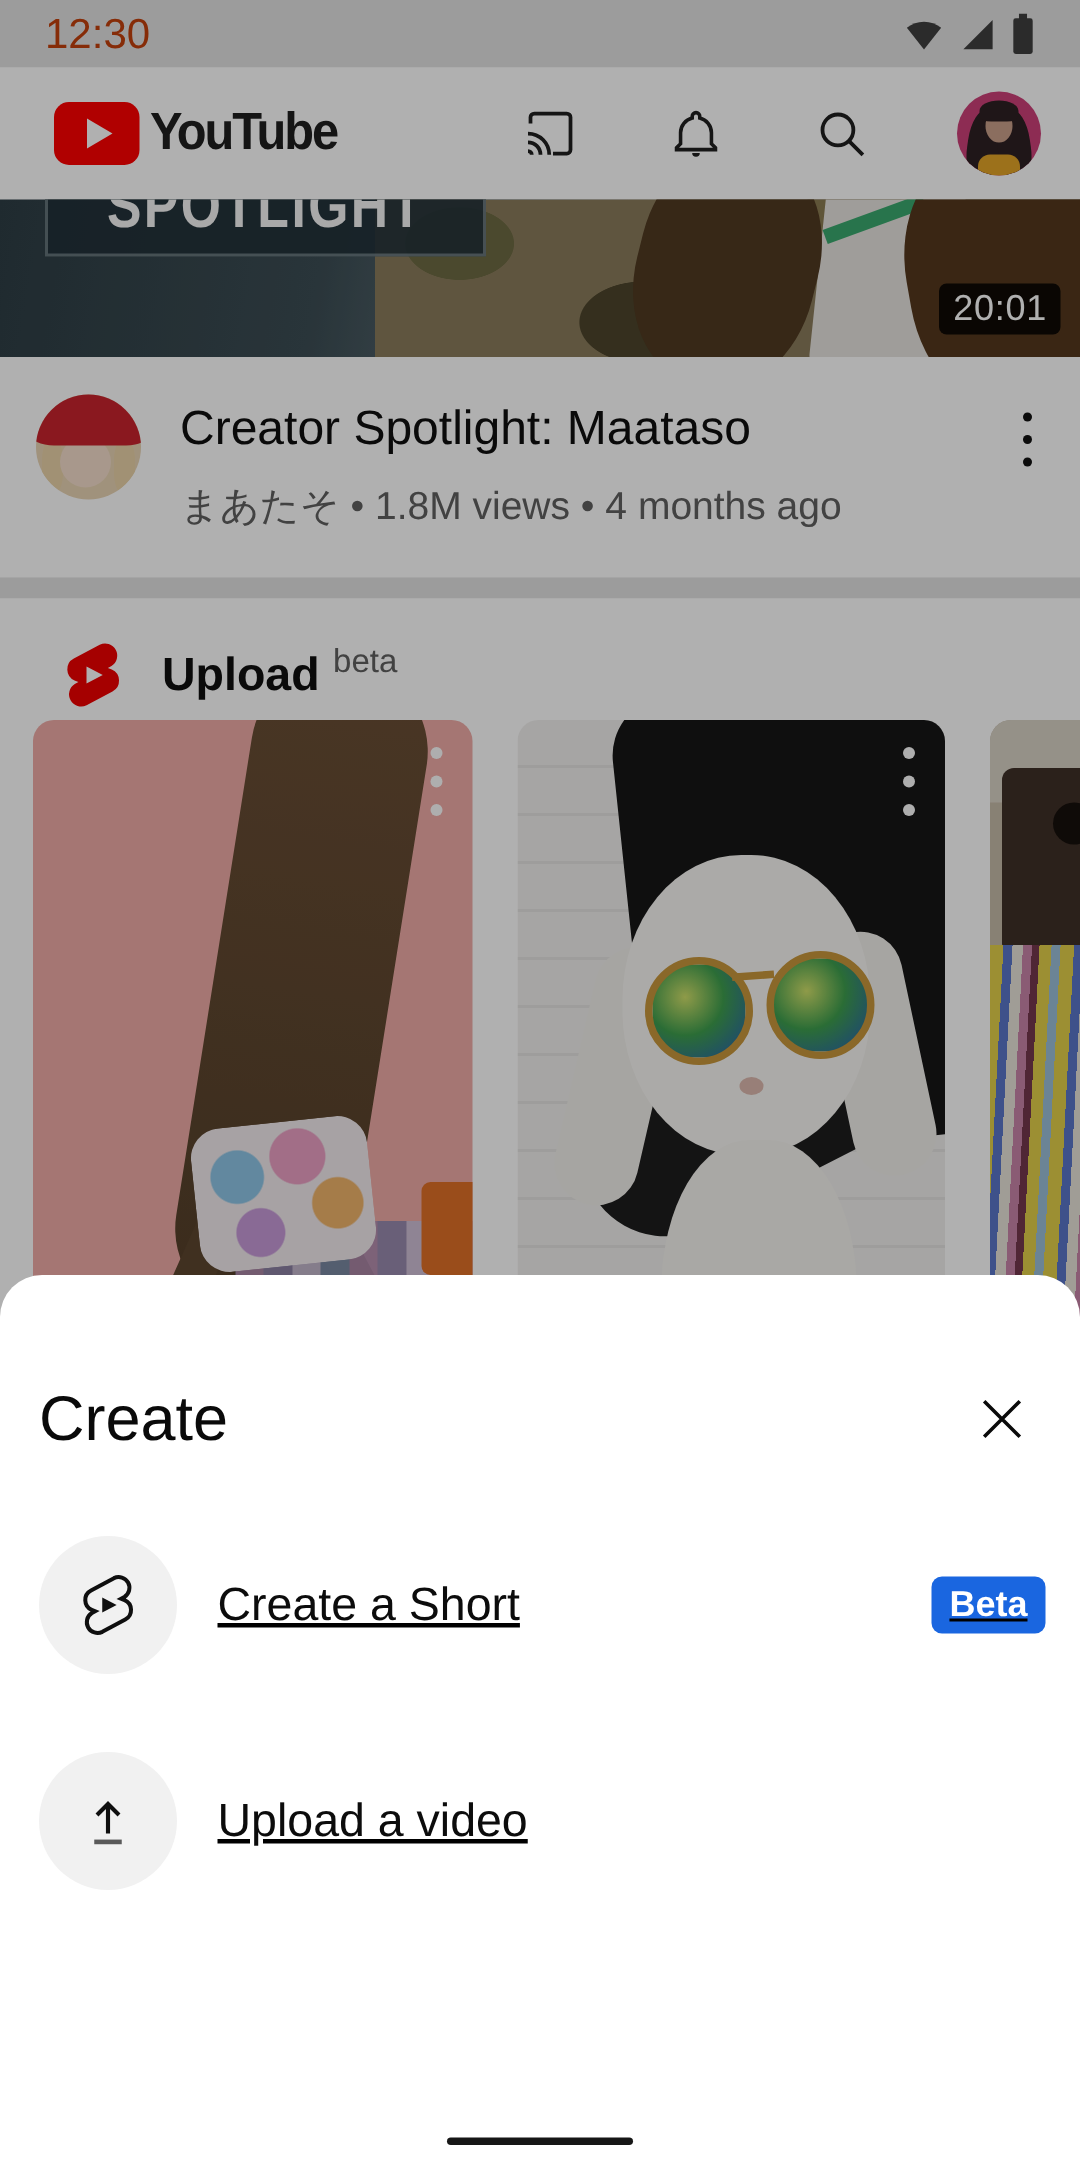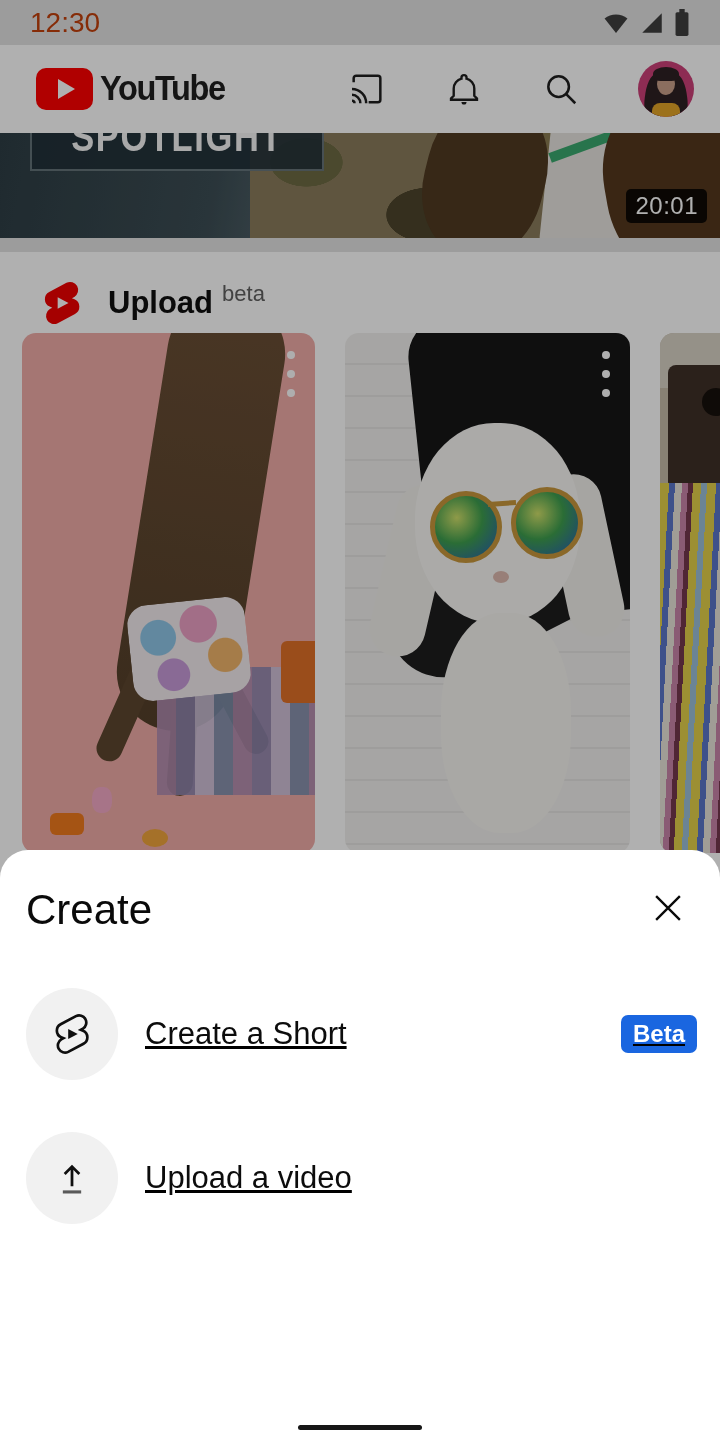--- a/index.html
+++ b/index.html
@@ -97,21 +97,21 @@
   .s2 .nose{position:absolute;left:148px;top:238px;width:16px;height:12px;background:#dcb9ae;border-radius:50%;}
   .s3{left:660px;width:285px;background:#c6bba9;}
   .s3 .ceiling{position:absolute;left:0;top:0;right:0;height:55px;background:#d8d2c6;}
   .s3 .board{position:absolute;left:8px;top:32px;width:95px;height:125px;background:#3f3028;border-radius:8px;}
   .s3 .hole{position:absolute;left:42px;top:55px;width:28px;height:28px;background:#17100c;border-radius:50%;}
   .s3 .strips{position:absolute;left:0;right:0;top:150px;bottom:0;
     background:repeating-linear-gradient(93deg,#e3cf4a 0 9px,#5a76c8 9px 15px,#e8e4da 15px 22px,#c885a8 22px 28px,#74384e 28px 33px,#e3cf4a 33px 41px,#9cc0d8 41px 47px);}
   
   .scrim{position:absolute;inset:0;background:rgba(0,0,0,.31);z-index:5;}
   .sheet{position:absolute;left:0;right:0;bottom:0;height:590px;background:#fff;border-radius:28px 28px 0 0;z-index:10;}
-  .sheet-head{display:flex;justify-content:space-between;padding:36px 30px 0 26px;}
+  .sheet-head{display:flex;align-items:center;justify-content:space-between;padding:36px 30px 0 26px;margin-top:36px;}
   .sheet-title{font-size:42px;color:#0a0a0a;}
   .close-btn{width:44px;height:44px;display:flex;align-items:center;justify-content:center;}
   .sheet-item{display:flex;align-items:center;height:92px;margin:0 23px 52px 26px;text-decoration:underline;}
   .sheet-item.first{margin-top:54px;}
   .item-circle{width:92px;height:92px;border-radius:50%;background:#f1f1f1;display:flex;align-items:center;justify-content:center;flex:0 0 auto;}
   .item-label{margin-left:27px;font-size:31px;color:#0c0c0c;}
   .beta-badge{margin-left:auto;background:#1a66e0;color:#fff;font-size:24px;font-weight:700;
     padding:5px 12px;border-radius:7px;}
   .home-indicator{position:absolute;left:50%;transform:translateX(-50%);bottom:10px;width:124px;height:5px;
     border-radius:3px;background:#161616;z-index:11;}
@@ -185,20 +185,37 @@
     <div class="shirt-patch"></div>
     <div class="collar"></div>
     <div class="hairA"></div>
     <div class="hairB"></div>
     <div class="spot-box">
       <span class="spot-title">SPOTLIGHT</span>
     </div>
     <span class="duration">20:01</span>
   </div>
 
+  <div class="video-row">
+    <div class="ch-avatar">
+      <div class="hair"></div>
+        <div class="hair2"></div>
+        <div class="face"></div>
+        <div class="beanie"></div>
+    </div>
+    <div class="video-texts">
+      <div class="video-title">Creator Spotlight: Maataso</div>
+      <div class="video-byline">まあたそ • 1.8M views • 4 months ago</div>
+    </div>
+    <div class="kebab">
+        <i></i>
+        <i></i>
+        <i></i>
+      </div>
+  </div>
 
   <div class="divider"></div>
 
   <div class="shorts-head">
     <span>
       <svg width="52" height="60" viewBox="0 0 24 24">
         <path fill="#f00000" fill-rule="evenodd" d="M17.77 10.32l-1.2-.5 1.12-.62a3.74 3.74 0 0 0-3.63-6.53L6.1 6.94a3.74 3.74 0 0 0 .22 6.73l1.2.51-1.12.62a3.74 3.74 0 0 0 3.63 6.53l7.97-4.27a3.74 3.74 0 0 0-.23-6.74zM10 14.65v-5.3L15 12l-5 2.65z"></path>
       </svg>
     </span>
     <span class="shorts-title">Upload</span>

